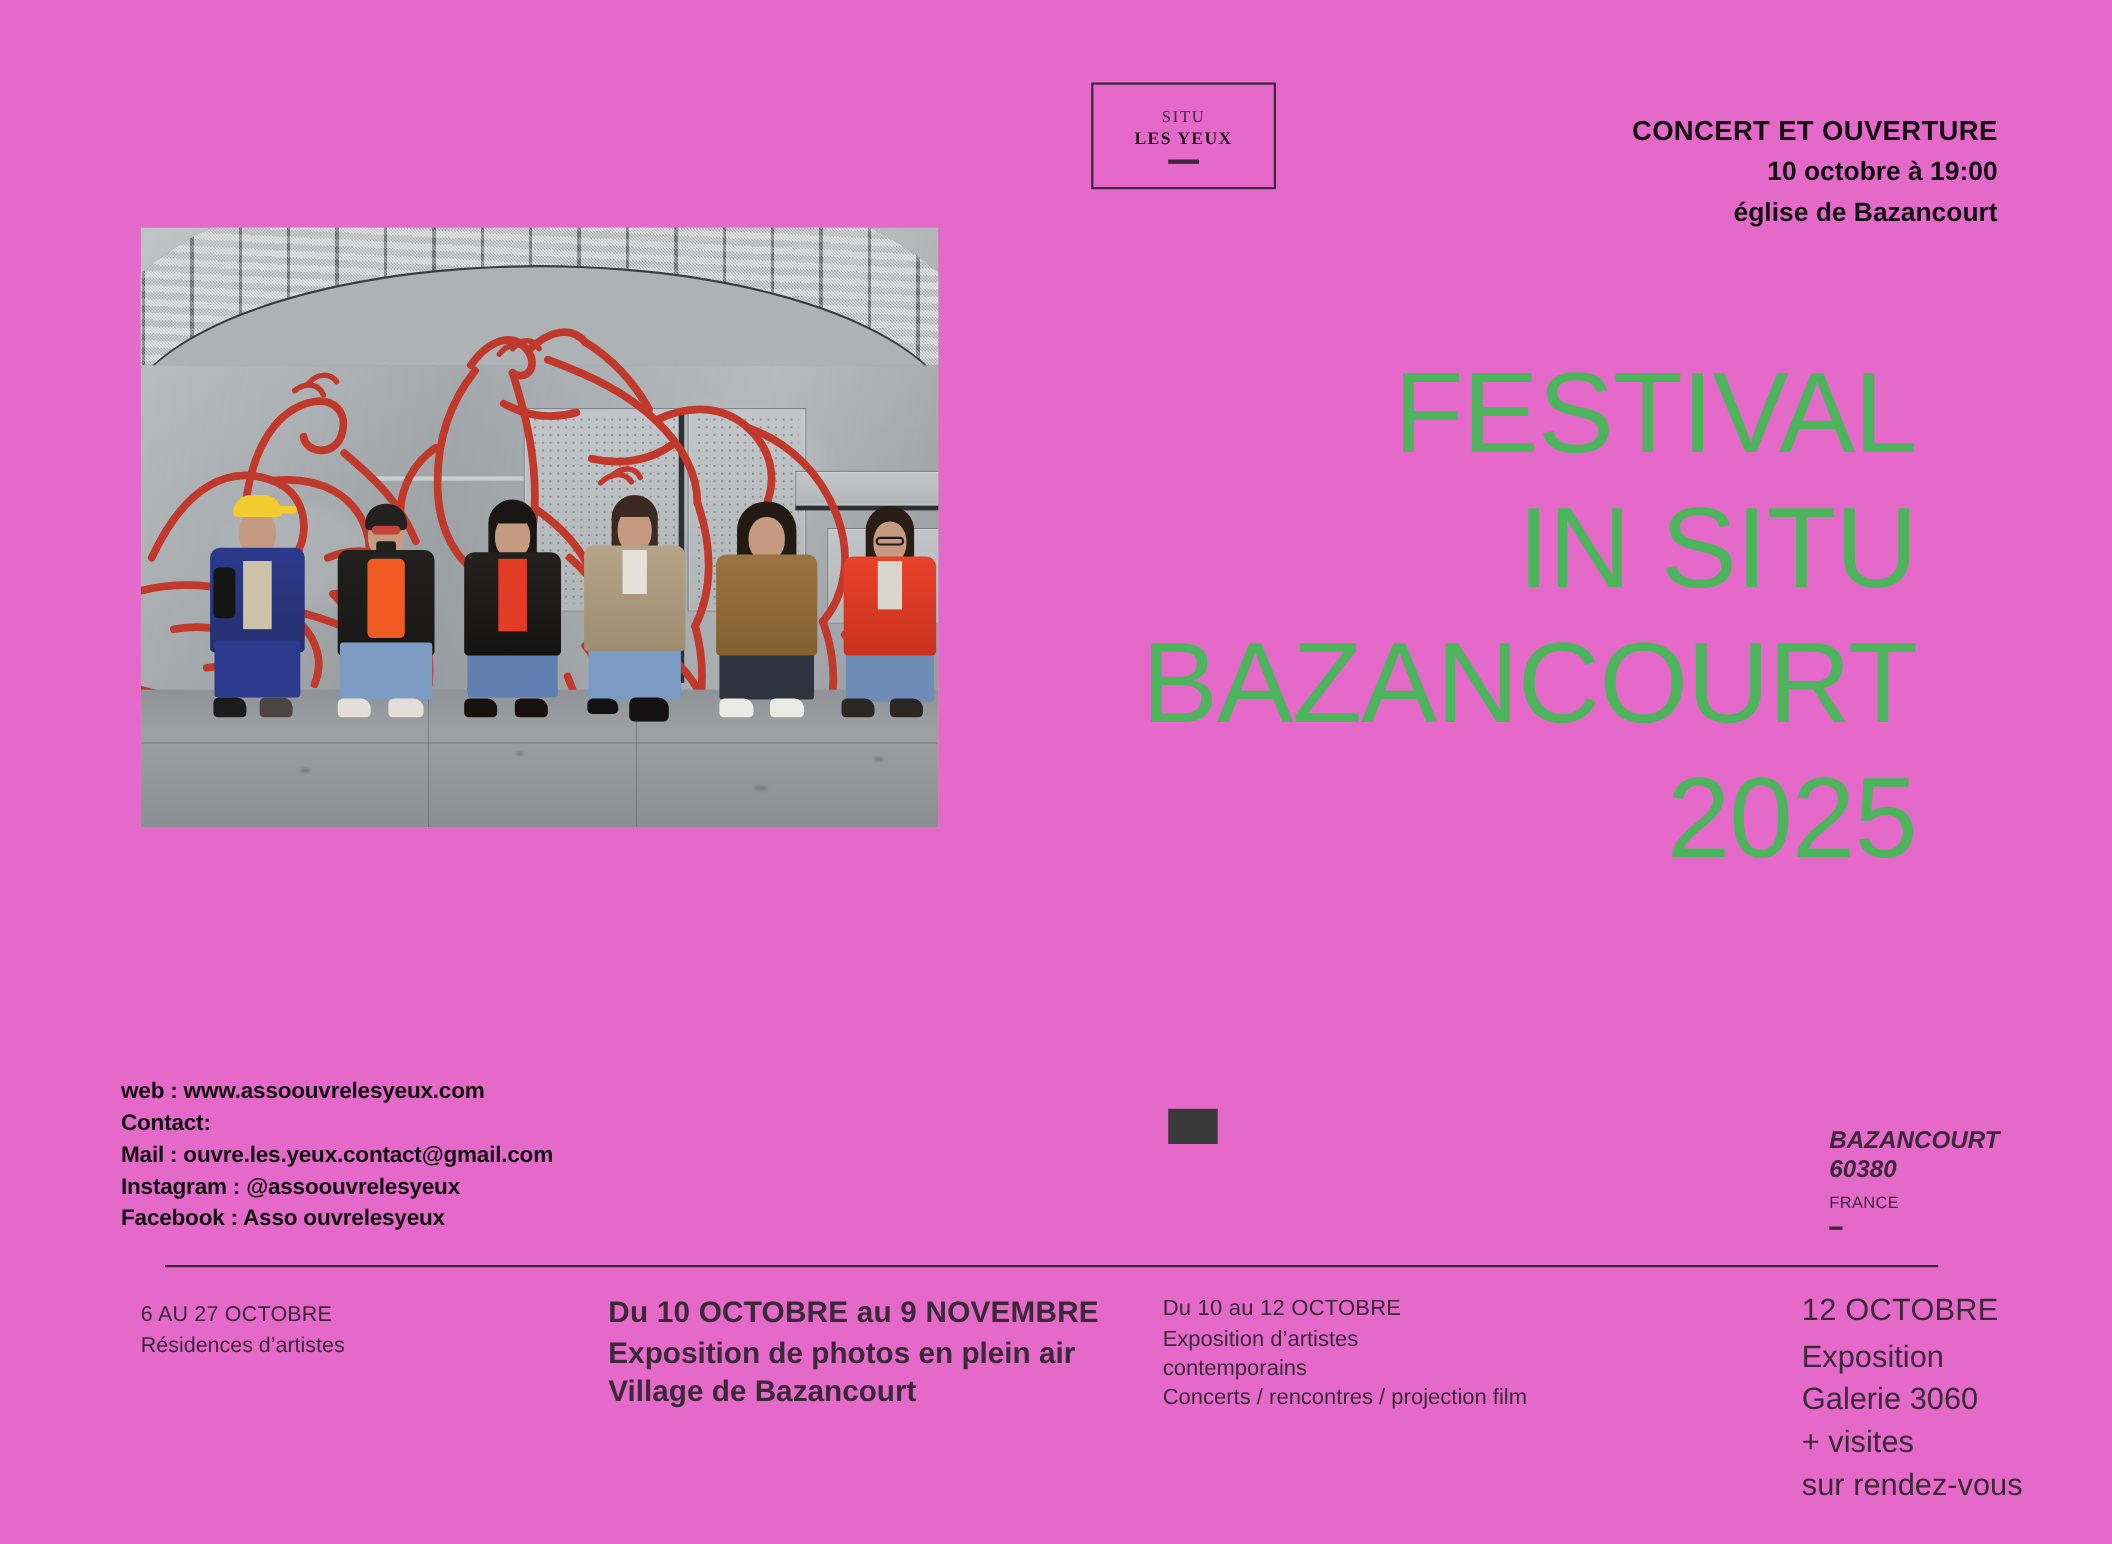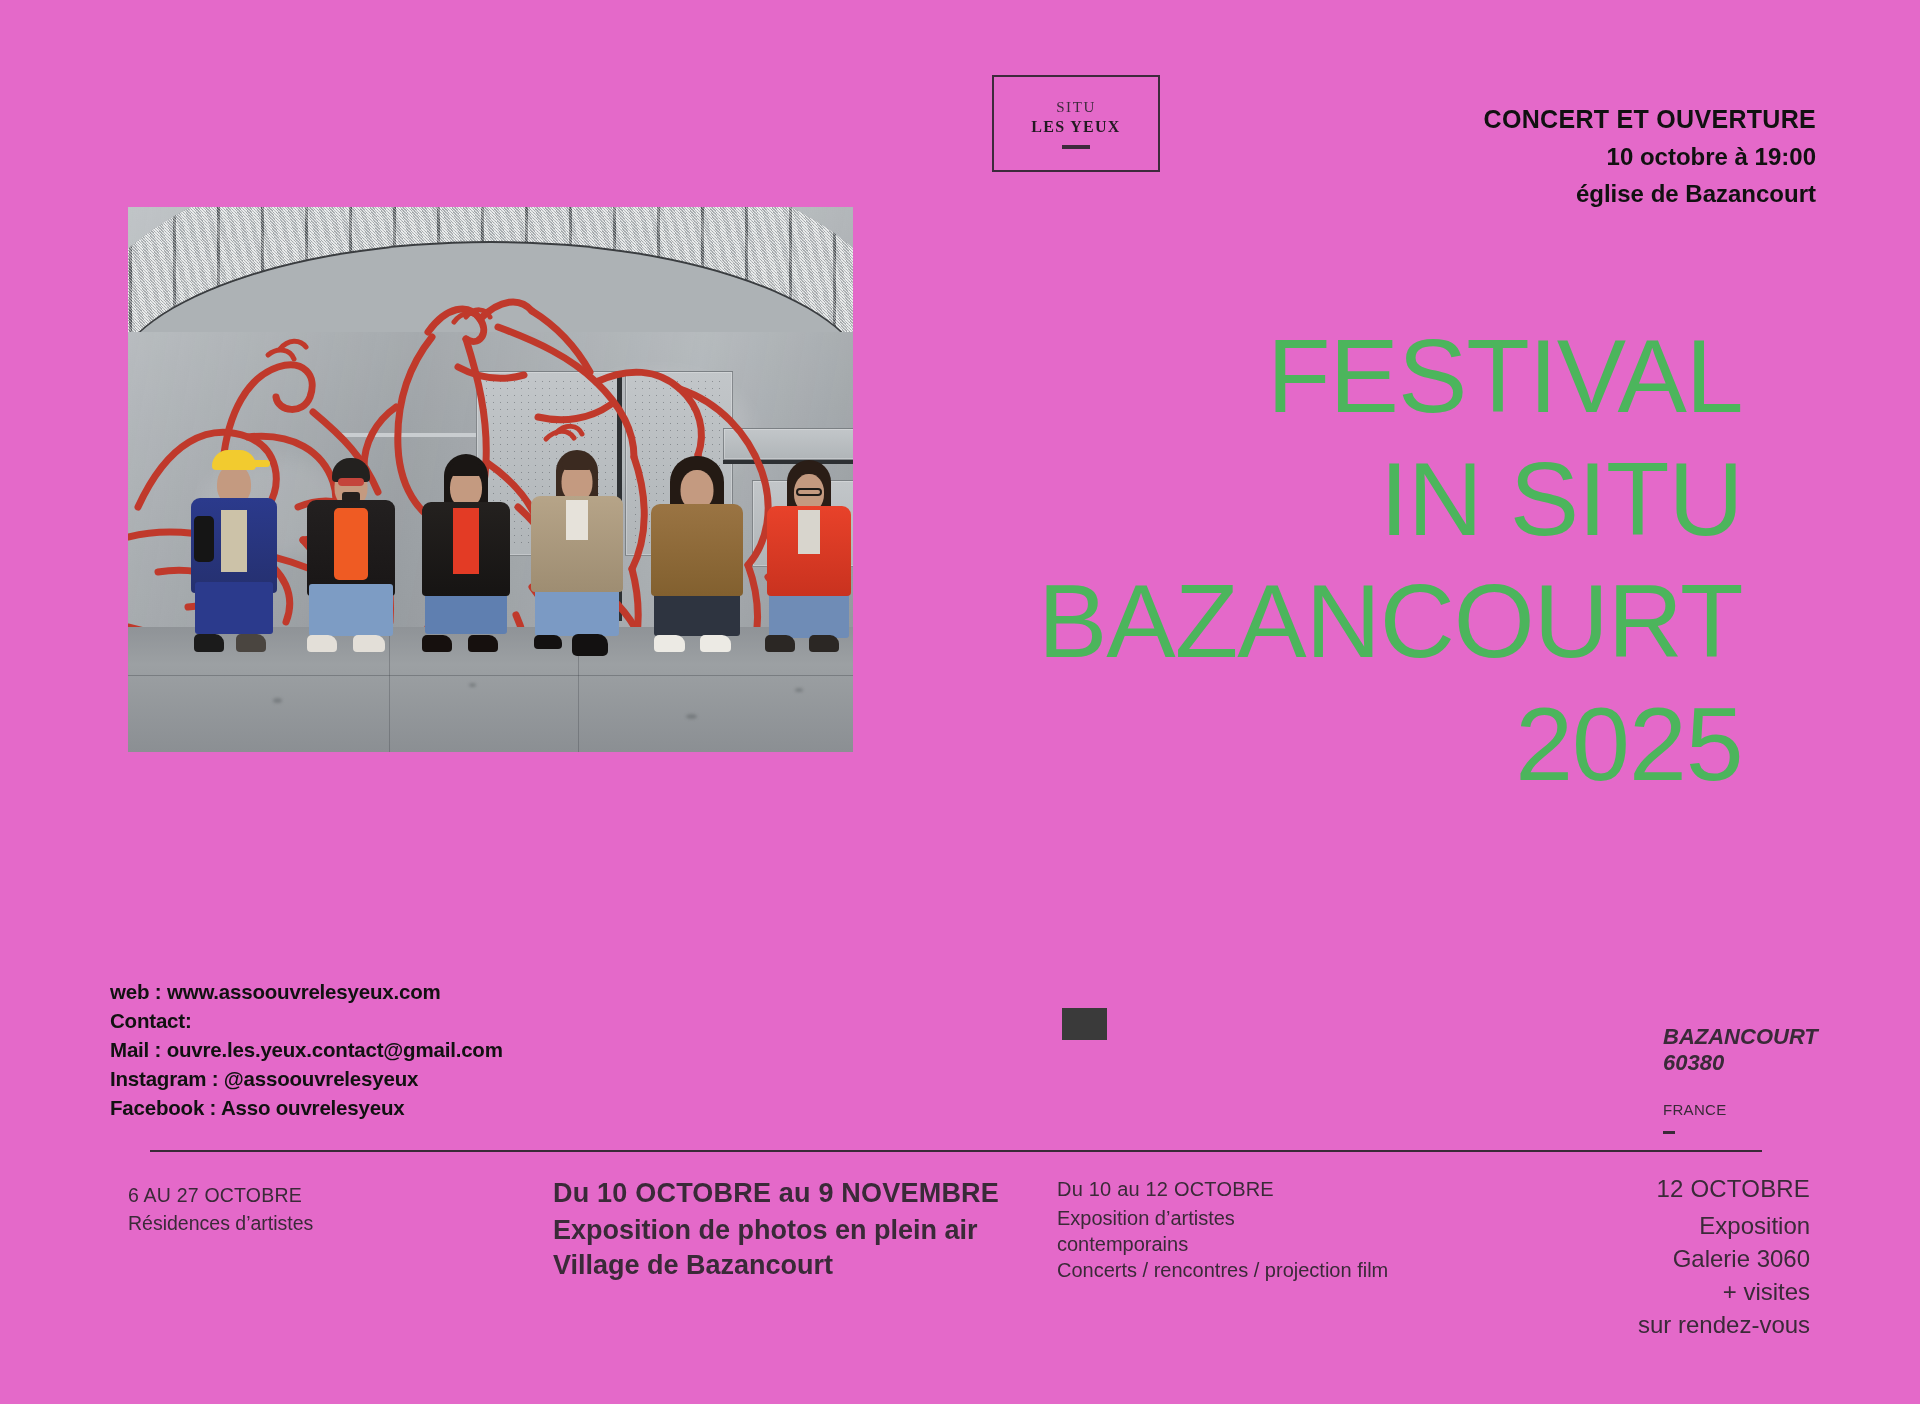--- a/index.html
+++ b/index.html
@@ -176,41 +176,41 @@
   }
 
   
   .address {
     position:absolute; left:1663px; top:1024px;
     color:#3a2a38;
   }
   .addr-1, .addr-2 {
     font-weight:bold; font-style:italic; font-size:22px; line-height:1.2;
   }
-  .addr-3 { font-size:15px; margin-top:24px; letter-spacing:.3px; }
+  .addr-3 { font-size:15px; margin-top:8px; letter-spacing:.3px; }
   .addr-dash { width:12px; height:3px; background:#3a2a38; margin-top:13px; }
 
   
   .rule {
     position:absolute; left:150px; top:1150px;
     width:1612px; height:2px; background:#3a2a38;
   }
 
   
   .cols { position:absolute; left:0; top:1172px; width:100%; }
   .col { position:absolute; color:#3a2a38; }
   .col .head-line { font-size:19.5px; letter-spacing:.2px; margin-bottom:4px; }
   .col .sub { font-size:19.5px; line-height:1.3; }
   .col1 { left:128px; top:12px; }
   .col2 { left:553px; top:6px; font-weight:bold; }
   .col2 .head-line, .col2 .sub { font-size:27px; }
   .col3 { left:1057px; top:6px; }
   .col3 .head-line, .col3 .sub { font-size:20px; }
   .col4 { left:1638px; top:0px; }
-  .col4 .head-line, .col4 .sub { font-size:24px; line-height:1.38;text-align:right; }
+  .col4 .head-line, .col4 .sub { font-size:28px; line-height:1.38; }
 </style>
 </head>
 <body>
 
 <div id="poster">
 
   <div class="photo-wrap">
     <div class="photo">
 
       <div class="wall"></div>

